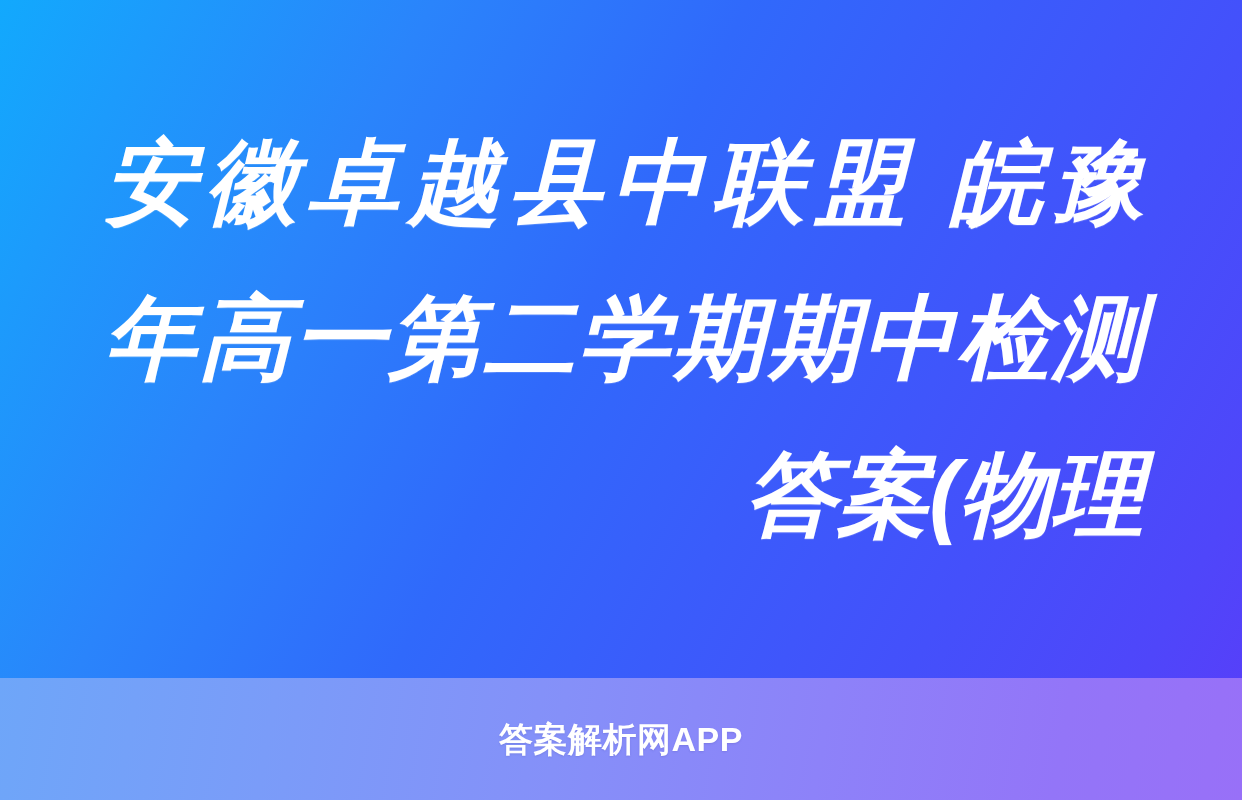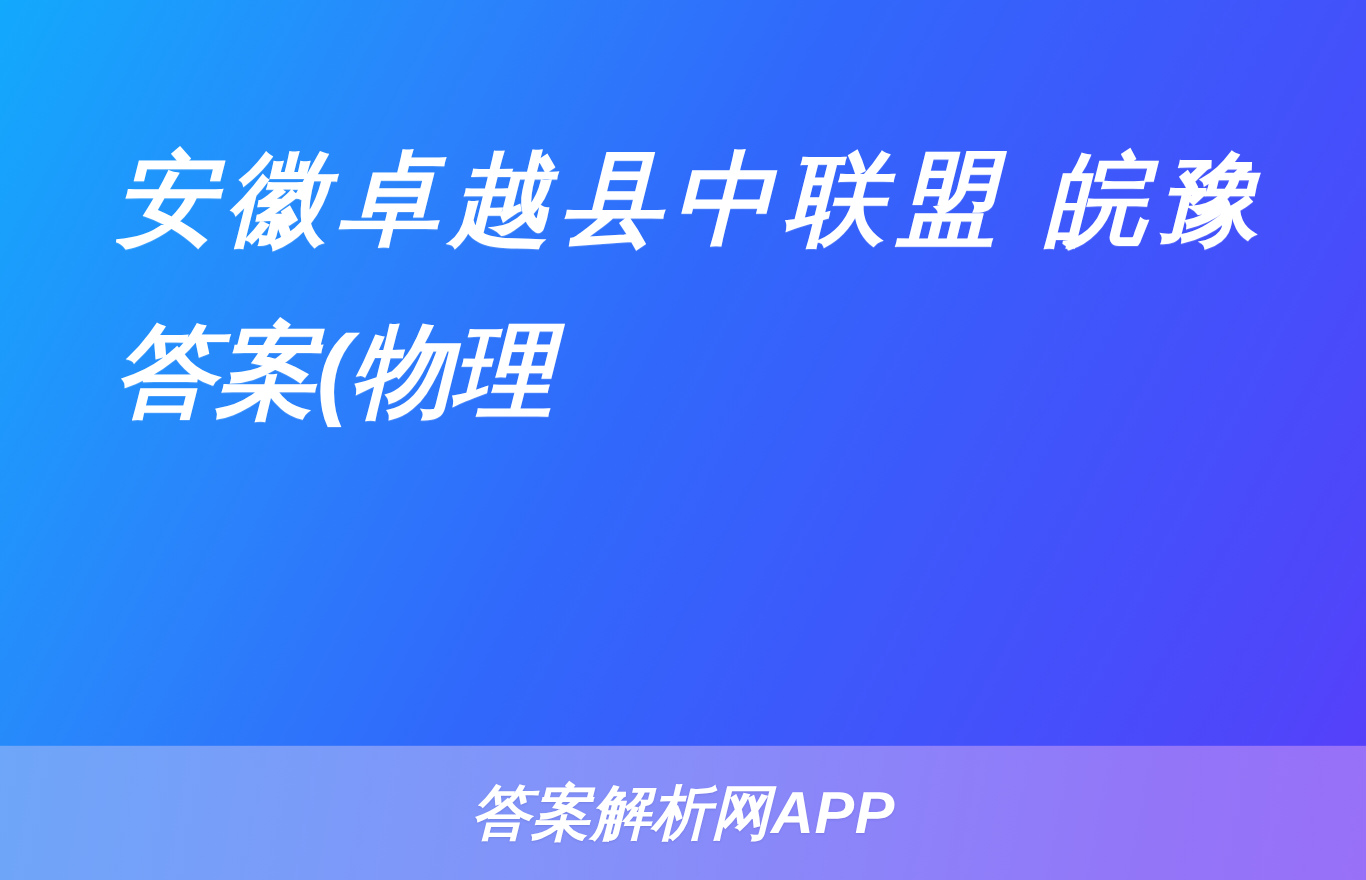--- a/index.html
+++ b/index.html
@@ -38,21 +38,21 @@
     font-weight: 700;
     font-style: italic;
     letter-spacing: 0px;
     text-align: center;
     white-space: normal;
     word-break: break-all;
     text-shadow: 0 1px 0 rgba(255,255,255,0.15);
   }
   .headline .ln {
     display: block;
-    text-align: left;
+    text-align: right;
   }
   .headline .ln.just {
     text-align: justify;
     text-align-last: justify;
   }
 
   
   .footer-band {
     position: absolute;
     left: 0;
@@ -65,36 +65,36 @@
         #8590f9 45%,
         #8d82f9 66%,
         #9375f8 85%,
         #9870f8 100%);
     display: flex;
     align-items: center;
     justify-content: center;
   }
   .footer-band .brand {
     color: #ffffff;
-    font-size: 54px;
+    font-size: 34px;
     font-weight: 700;
-    font-style: italic;
     letter-spacing: 0.5px;
     line-height: 1;
     text-shadow: 0 1px 2px rgba(60,60,150,0.18);
     user-select: none;
   }
 </style>
 </head>
 <body>
 
 <div id="poster">
 
   <div class="headline">
     <span class="ln just">安徽卓越县中联盟 皖豫</span>
+    <span class="ln just">年高一第二学期期中检测</span>
     <span class="ln">答案(物理</span>
   </div>
 
   <div class="footer-band">
     <span class="brand">答案解析网APP</span>
   </div>
 
 </div>
 
 </body></html>

